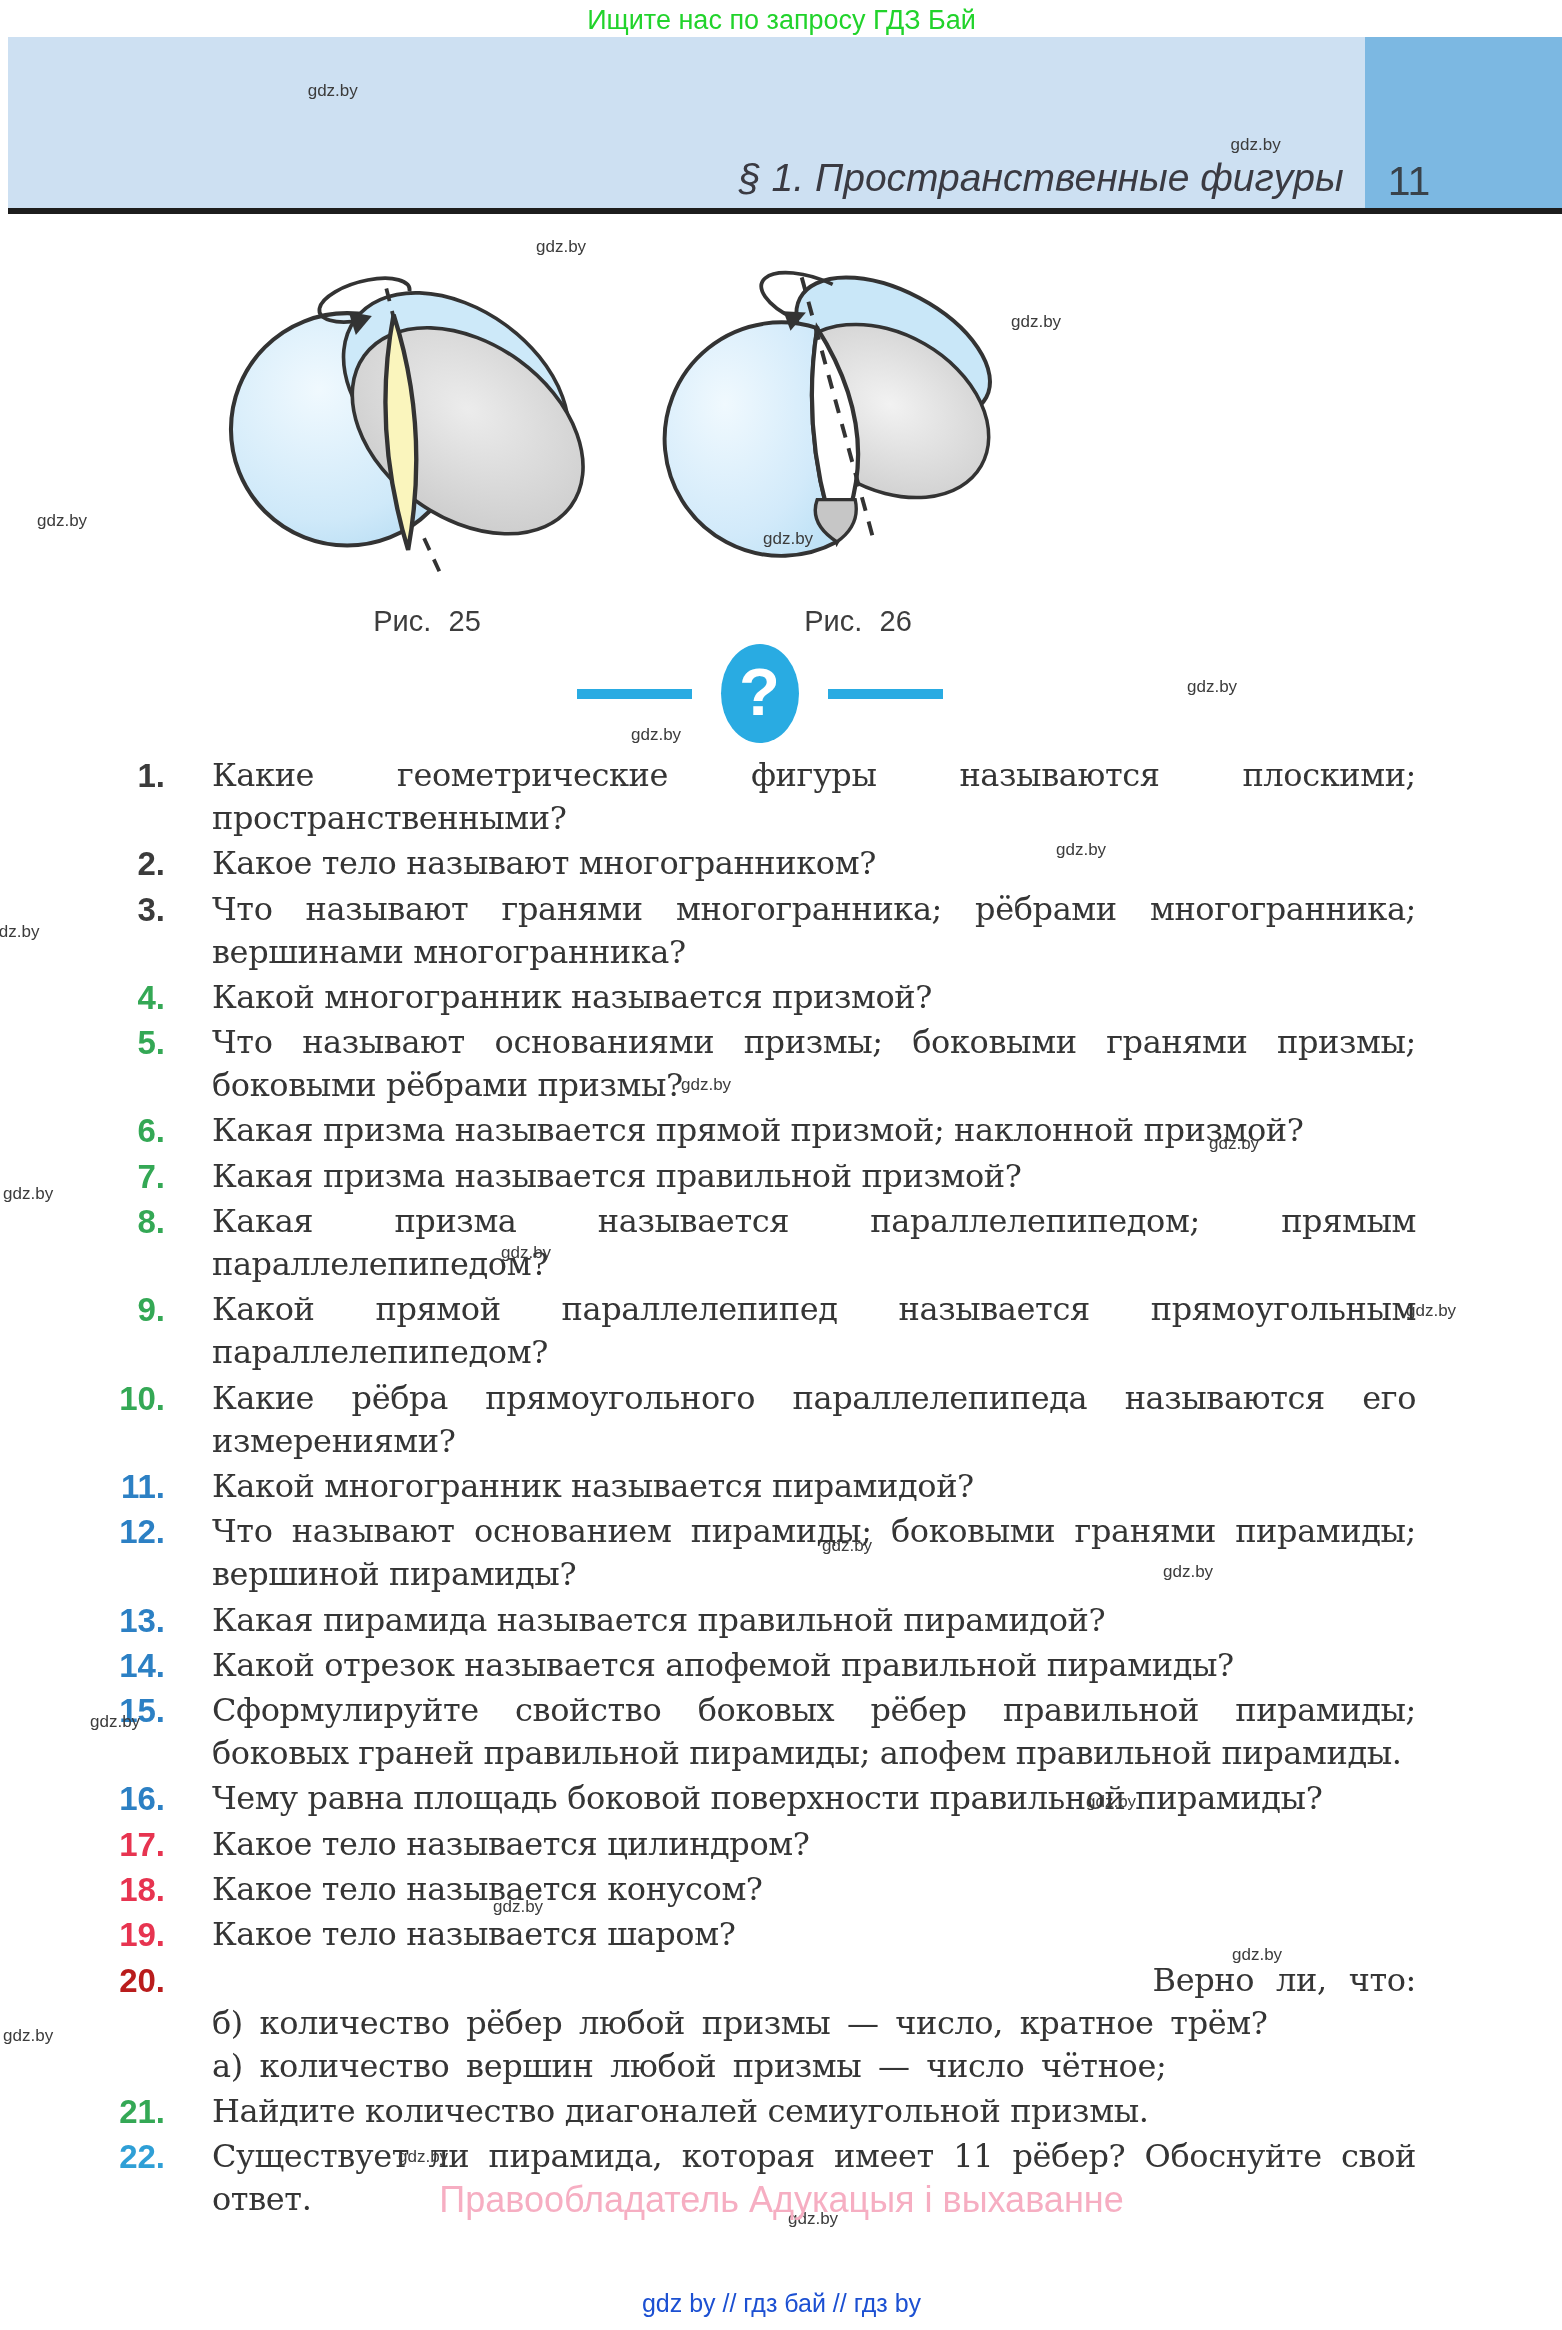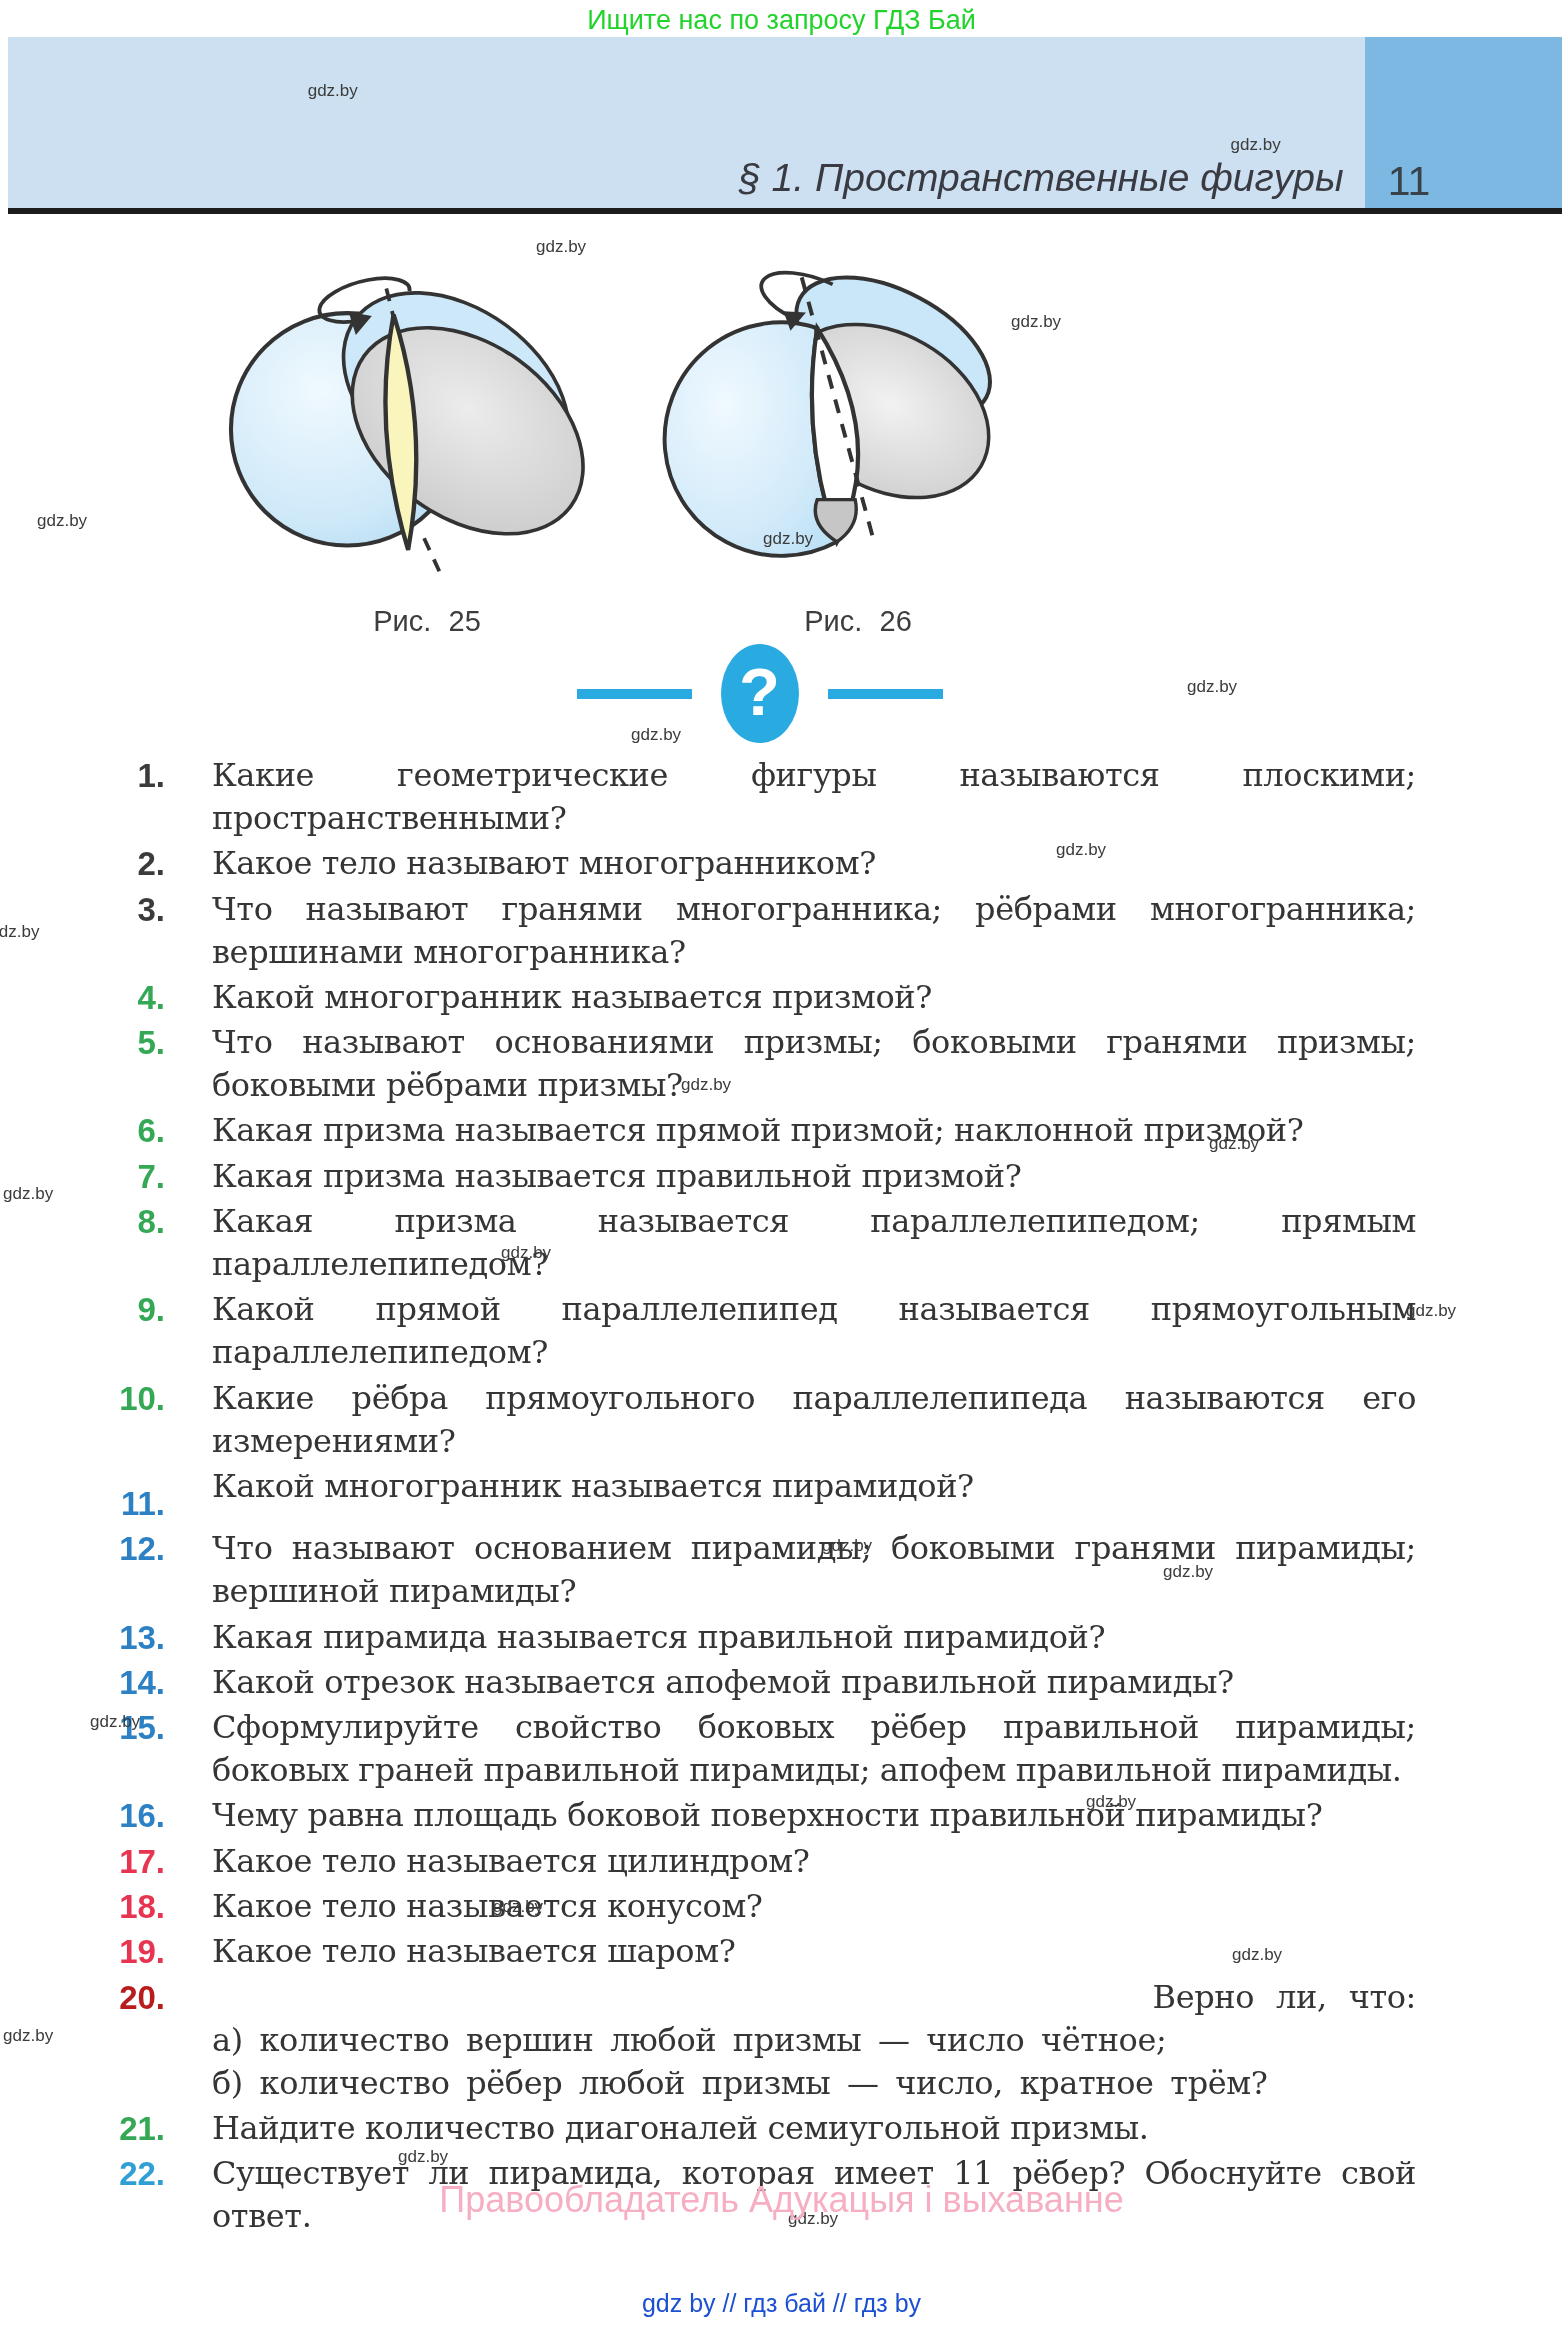--- a/index.html
+++ b/index.html
@@ -174,21 +174,21 @@
       </div>
     <div class="q">
         <span class="qnum" style="color: rgb(52, 168, 85);">9.</span>
         <div class="qtext">Какой прямой параллелепипед называется прямоугольным параллелепипедом?</div>
       </div>
     <div class="q">
         <span class="qnum" style="color: rgb(52, 168, 85);">10.</span>
         <div class="qtext">Какие рёбра прямоугольного параллелепипеда называются его измерениями?</div>
       </div>
     <div class="q">
-        <span class="qnum" style="color: rgb(44, 128, 196); margin-top: 17px;">11.</span>
+        <span class="qnum" style="color: rgb(44, 128, 196);">11.</span>
         <div class="qtext">Какой многогранник называется пирамидой?</div>
       </div>
     <div class="q">
         <span class="qnum" style="color: rgb(44, 128, 196);">12.</span>
         <div class="qtext">Что называют основанием пирамиды; боковыми гранями пирамиды; вершиной пирамиды?</div>
       </div>
     <div class="q">
         <span class="qnum" style="color: rgb(44, 128, 196);">13.</span>
         <div class="qtext">Какая пирамида называется правильной пирамидой?</div>
       </div>
@@ -213,22 +213,22 @@
         <div class="qtext">Какое тело называется конусом?</div>
       </div>
     <div class="q">
         <span class="qnum" style="color: rgb(231, 52, 80);">19.</span>
         <div class="qtext">Какое тело называется шаром?</div>
       </div>
     <div class="q">
       <span class="qnum" style="color: #b91c1c;">20.</span>
       <div class="qtext">
         <div class="q20main">Верно ли, что:</div>
+        <div class="subitem">б) количество рёбер любой призмы — число, кратное трём?</div>
         <div class="subitem">а) количество вершин любой призмы — число чётное;</div>
-        <div class="subitem">б) количество рёбер любой призмы — число, кратное трём?</div>
       </div>
     </div>
     <div class="q">
         <span class="qnum" style="color: rgb(52, 168, 85);">21.</span>
         <div class="qtext">Найдите количество диагоналей семиугольной призмы.</div>
       </div>
     <div class="q">
         <span class="qnum" style="color: rgb(47, 159, 214);">22.</span>
         <div class="qtext">Существует ли пирамида, которая имеет 11 рёбер? Обоснуйте свой ответ.</div>
       </div>

